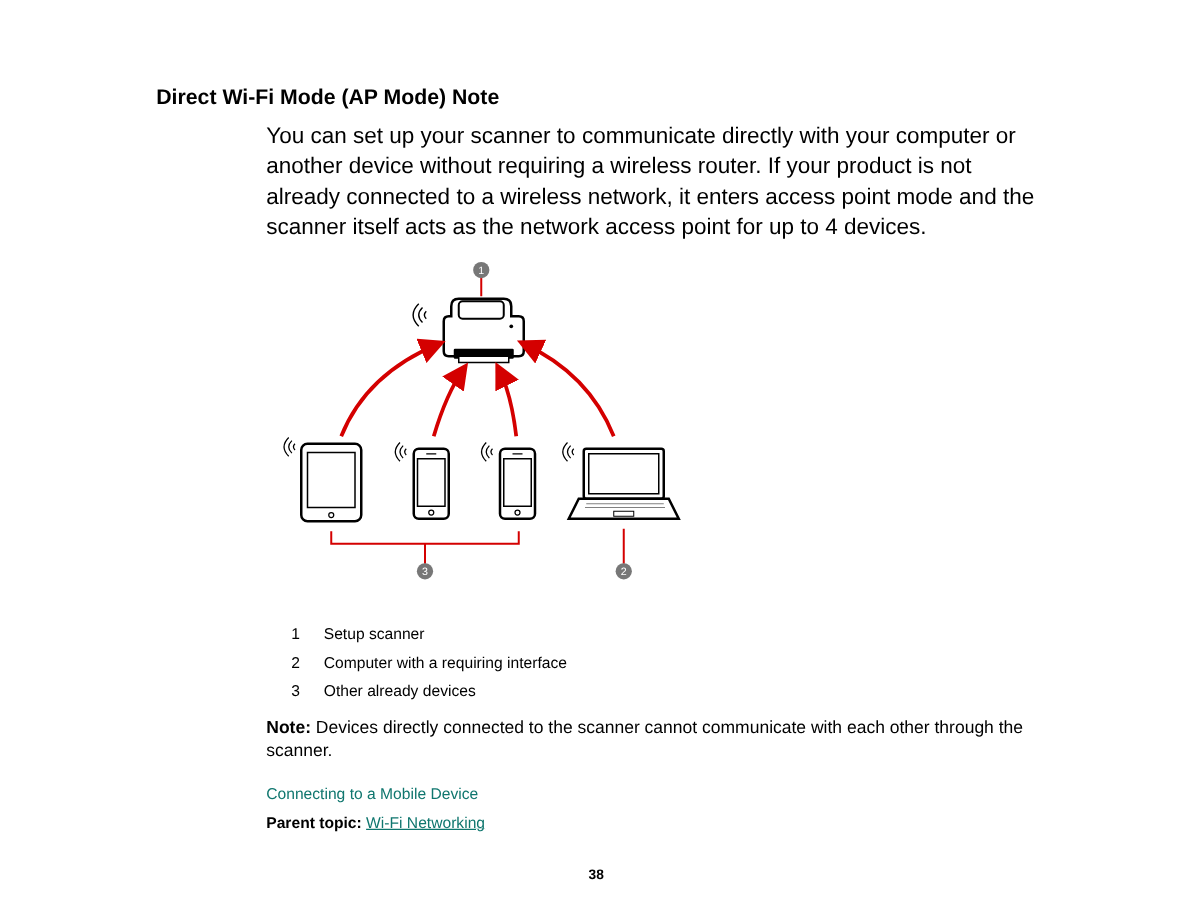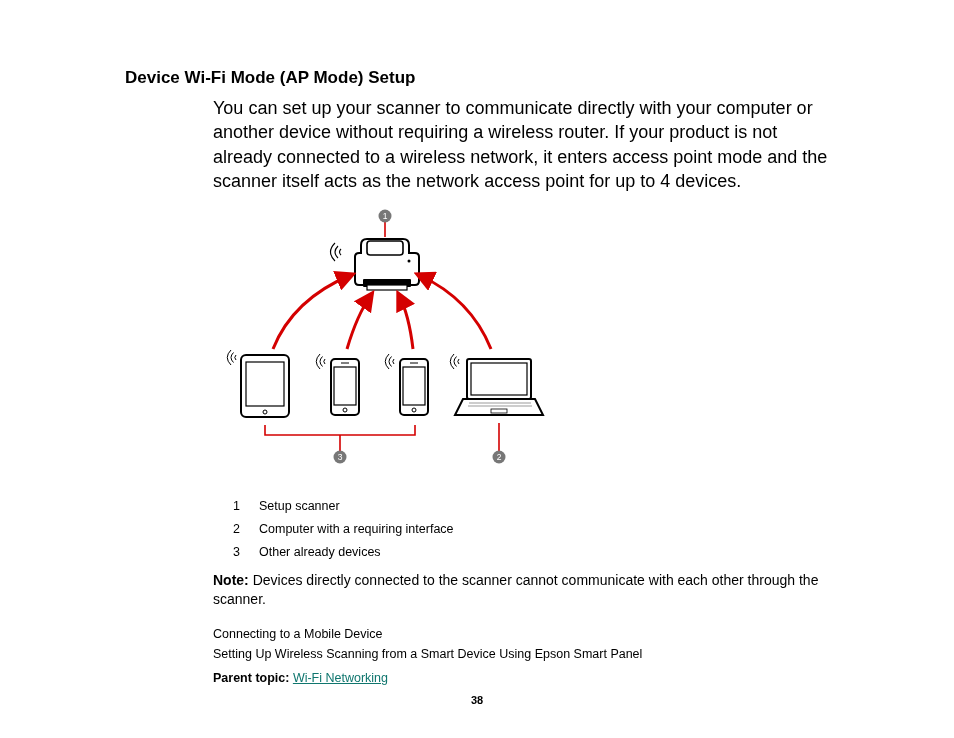--- a/index.html
+++ b/index.html
@@ -46,21 +46,21 @@
       line-height: 1.35;
     }
     .note-label { font-weight: bold; }
     .links {
       margin-left: 88px;
       margin-top: 16px;
       font-size: 12.5px;
       line-height: 1.55;
     }
     .link {
-      color: #000000;
+      color: #0f766e;
       display: block;
       text-decoration: none;
       margin-bottom: 1px;
     }
     .parent-topic {
       margin-top: 4px;
     }
     .parent-label { font-weight: bold; text-align: right; }
     .parent-link { color: #0f766e; }
     .page-num {
@@ -69,21 +69,21 @@
       left: 0;
       width: 100%;
       text-align: center;
       font-size: 11px;
       font-weight: bold;
     }
   </style>
 </head>
 <body>
 
-<h1>Device Wi-Fi Mode (AP Mode) Setup</h1>
+<h1>Direct Wi-Fi Mode (AP Mode) Note</h1>
 
 <p class="intro">You can set up your scanner to communicate directly with your computer or another device without requiring a wireless router. If your product is not already connected to a wireless network, it enters access point mode and the scanner itself acts as the network access point for up to 4 devices.</p>
 
 <div class="diagram">
   <svg width="355" height="270" viewBox="0 0 355 270">
 
     <line x1="172" y1="14" x2="172" y2="30" stroke="#d40000" stroke-width="1.6"></line>
     <circle cx="172" cy="9" r="6.5" fill="#777"></circle>
     <text x="172" y="12.2" font-size="8.5" fill="#fff" text-anchor="middle" font-family="Arial">1</text>
 
@@ -191,19 +191,18 @@
     <span>Other already devices</span>
   </div>
 </div>
 
 <p class="note">
   <span class="note-label">Note:</span><span> Devices directly connected to the scanner cannot communicate with each other through the scanner.</span>
 </p>
 
 <div class="links">
   <a class="link" href="#">Connecting to a Mobile Device</a>
-  <a class="link" href="#">Setting Up Wireless Scanning from a Smart Device Using Epson Smart Panel</a>
   <div class="parent-topic">
     <span class="parent-label">Parent topic: </span><a href="#" class="parent-link">Wi-Fi Networking</a>
   </div>
 </div>
 
 <div class="page-num">38</div>
 
 </body></html>

